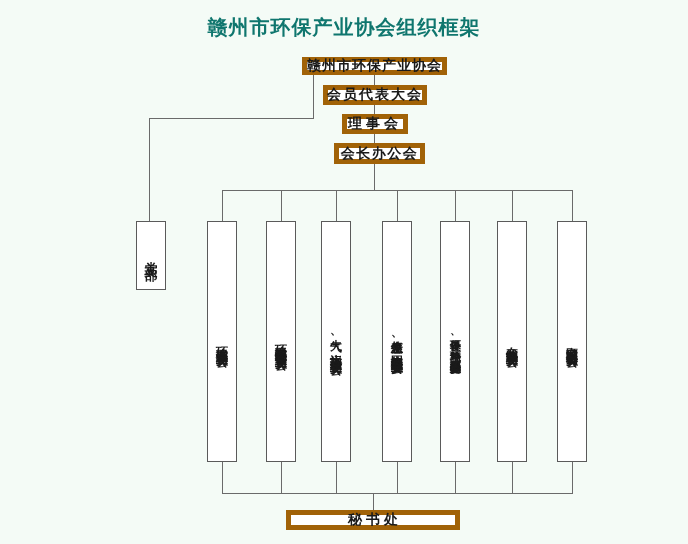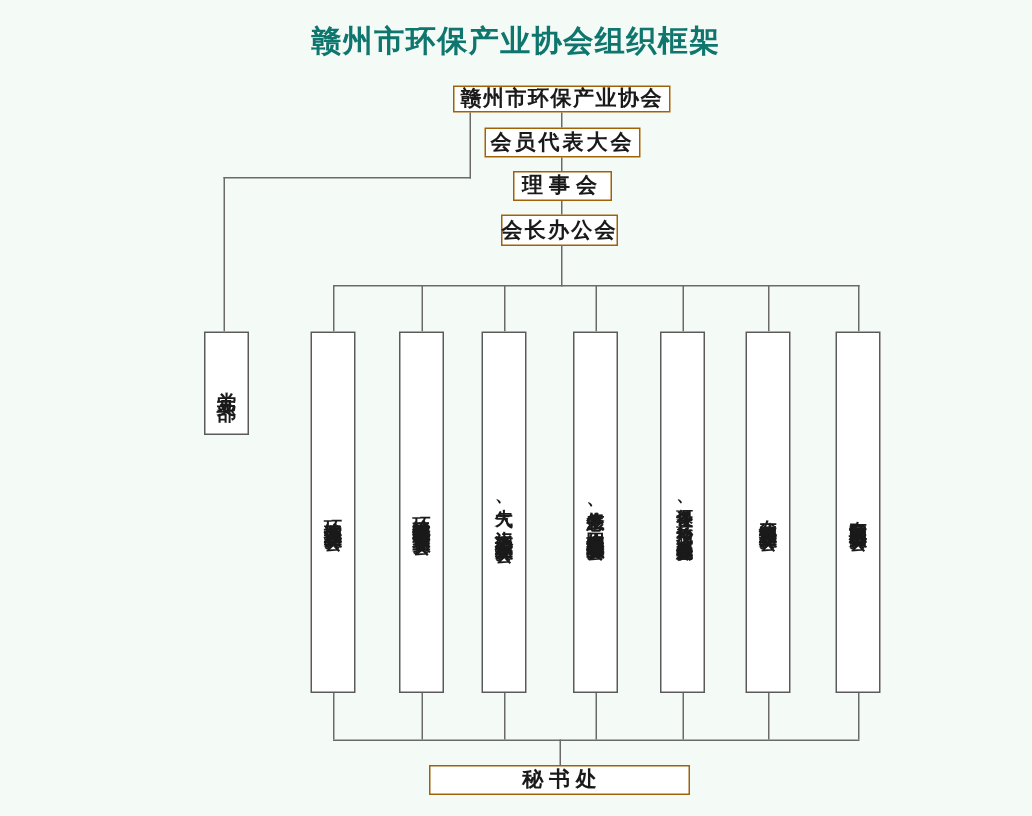--- a/index.html
+++ b/index.html
@@ -24,21 +24,21 @@
     text-align: center;
     font-size: 20px;
     font-weight: 700;
     letter-spacing: 1px;
     color: #0f766e;
   }
   .node {
     position: absolute;
     box-sizing: border-box;
     background: #ffffff;
-    border: 1px solid #a16207;
+    border: 5px solid #a16207;
     display: flex;
     align-items: center;
     justify-content: center;
     font-size: 14px;
     font-weight: 700;
     white-space: nowrap;
     color: #1a1a1a;
   }
   .vnode {
     position: absolute;
@@ -97,21 +97,21 @@
   <div class="vline" style="left:397px; top:462px; height:31px;"></div>
   <div class="vline" style="left:455px; top:462px; height:31px;"></div>
   <div class="vline" style="left:512px; top:462px; height:31px;"></div>
   <div class="vline" style="left:572px; top:462px; height:31px;"></div>
   <div class="hline" style="left:222px; top:493px; width:351px;"></div>
   <div class="vline" style="left:373px; top:493px; height:17px;"></div>
 
   <div class="node" style="left:302px; top:57px; width:145px; height:18px; letter-spacing:1px;">赣州市环保产业协会</div>
   <div class="node" style="left:323px; top:85px; width:104px; height:20px; letter-spacing:2px;text-align:center;">会员代表大会</div>
   <div class="node" style="left:342px; top:114px; width:66px; height:20px; letter-spacing:4px;text-align:center;">理事会</div>
-  <div class="node" style="left:334px; top:143px; width:78px; height:21px; letter-spacing:1.5px;">会长办公会</div>
+  <div class="node" style="left:334px; top:143px; width:91px; height:21px; letter-spacing:1.5px;">会长办公会</div>
 
   <div class="vnode party" style="left:136px; top:221px; width:30px; height:69px;">
     <span>党支部</span>
   </div>
 
   <div class="vnode" style="left:207px; top:221px; width:30px; height:241px;">
     <span>环境监测专业委员会</span>
   </div>
   <div class="vnode" style="left:266px; top:221px; width:30px; height:241px;">
     <span>环境影响评价及咨询专业委员会</span>

